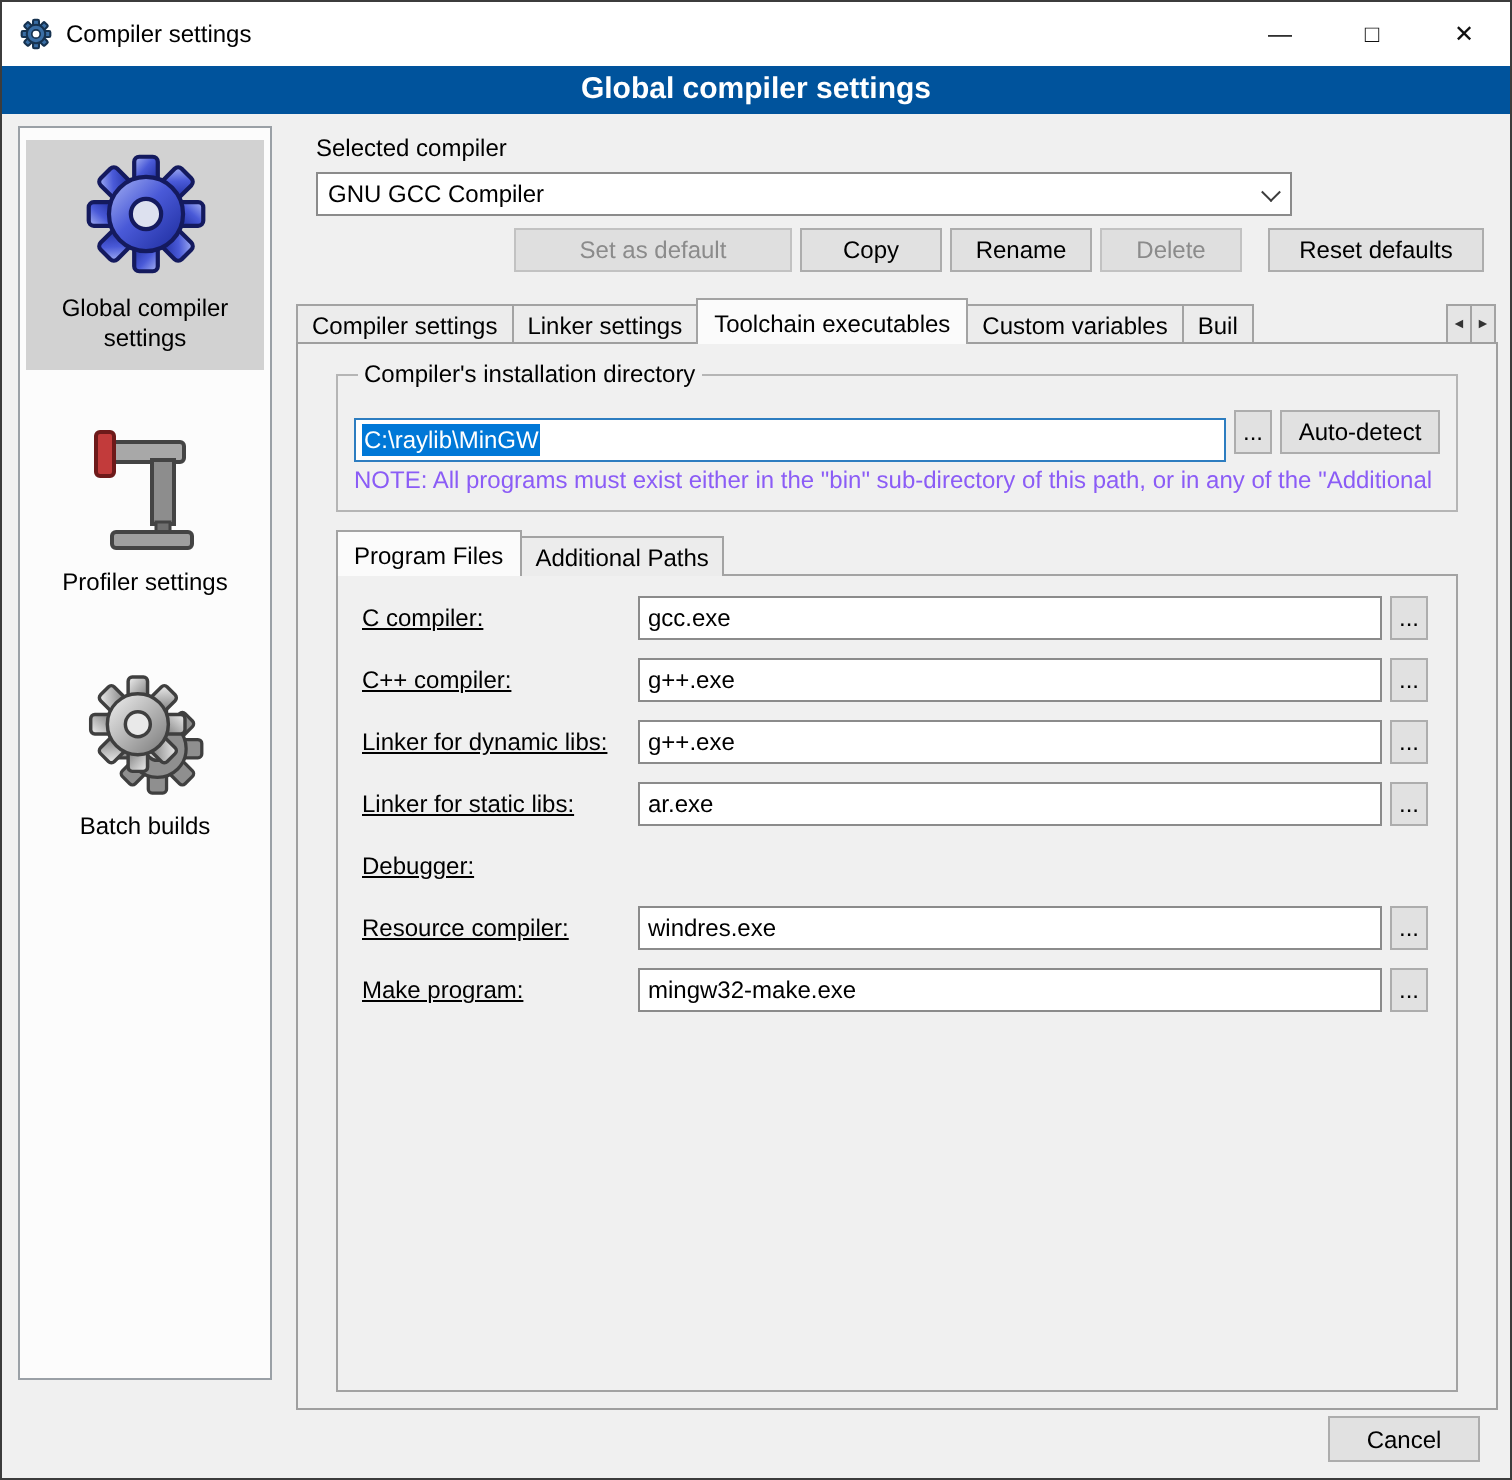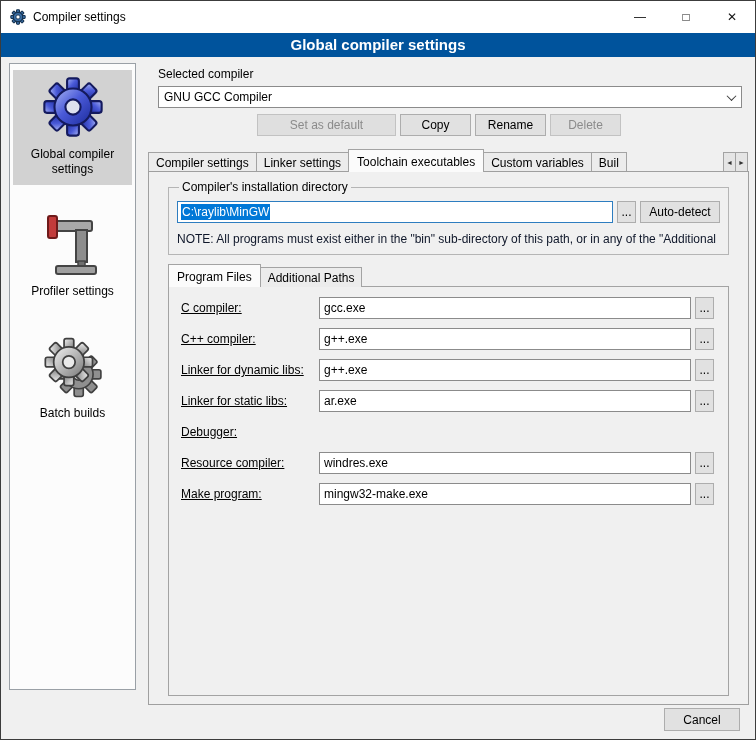--- a/index.html
+++ b/index.html
@@ -22,21 +22,21 @@
   .sidebar { position:absolute; left:8px; top:62px; width:127px; height:627px; background:#fcfcfc; border:1px solid #9aa0a6; padding-top:6px; }
   .side-item { width:119px; margin:0 auto 24px; text-align:center; padding:5px 2px 8px; cursor:default; }
   .side-item.selected { background:#d2d2d2; }
   .side-icon { display:inline-flex; }
   .side-label { margin-top:5px; line-height:1.25; }
 
   
   .main { position:absolute; left:147px; top:60px; width:601px; height:650px; }
   .sel-label { position:absolute; left:10px; top:6px; }
   .combo { display:flex; align-items:center; background:#fff; border:1px solid #8b8b8b; height:22px; padding-left:5px; cursor:default; }
-  .combo-top { position:absolute; left:10px; top:25px; width:584px; }
+  .combo-top { position:absolute; left:10px; top:25px; width:488px; }
   .combo .txt { flex:1; white-space:nowrap; overflow:hidden; }
   .combo-btn { width:20px; height:100%; display:flex; align-items:center; justify-content:center; }
   .chev { display:inline-block; width:7px; height:7px; border-right:1.5px solid #3c3c3c; border-bottom:1.5px solid #3c3c3c; transform:rotate(45deg) translate(-1px,-1px); }
   .combo.gray { background:#e1e1e1; }
 
   .btn { background:#e1e1e1; border:1px solid #adadad; height:22px; font-family:inherit; font-size:12px; color:#000; cursor:default; }
   .btn.disabled { color:#8b8b8b; background:#dfdfdf; border-color:#c2c2c2; }
   .btnrow { position:absolute; left:10px; top:53px; right:7px; height:22px; display:flex; gap:4px; }
   .btnrow .b-setdef { margin-left:99px; width:139px; }
   .btnrow .b-copy, .btnrow .b-rename, .btnrow .b-delete { width:71px; }
@@ -51,25 +51,25 @@
   .tab-arrows { position:absolute; right:1px; bottom:0; display:flex; }
   .tab-arrow { width:13px; height:20px; border:1px solid #a3a3a3; background:#e5e5e5; font-size:7px; display:flex; align-items:center; justify-content:center; color:#333; }
   .tab-arrow + .tab-arrow { margin-left:-1px; }
 
   .tabpage { position:absolute; left:0; top:110px; right:0; bottom:6px; border:1px solid #9f9f9f; background:#f0f0f0; z-index:2; display:flex; flex-direction:column; padding:8px 19px; }
 
   
   fieldset.group { border:1px solid #b5b5b5; padding:4px 8px 8px; }
   fieldset.group legend { padding:0 3px; margin-left:2px; }
   .dirrow { display:flex; gap:4px; align-items:center; margin-top:3px; }
-  .fakeinput { flex:1; background:#fff; border:1px solid #2d7dc0; height:22px; display:flex; align-items:center; padding:0 3px; overflow:hidden; }
+  .fakeinput { flex:1; background:#fff; border:1px solid #2d7dc0; height:22px; display:flex; align-items:center; padding:0 3px; overflow:hidden;margin-top:8px; }
   .fakeinput .sel { background:#0078D7; color:#fff; padding:1px 1px; white-space:nowrap; }
   .dots { width:19px; }
   .b-autodetect { width:80px; }
-  .note { margin-top:9px; color:#0f172a; white-space:nowrap; overflow:hidden; }
+  .note { margin-top:2px; color:#8b5cf6; white-space:nowrap; overflow:hidden; }
 
   
   .substrip { margin-top:9px; height:23px; display:flex; align-items:flex-end; position:relative; z-index:2; }
   .innerpanel { flex:1; border:1px solid #a3a3a3; background:#f0f0f0; margin-top:-1px; padding:10px 14px 10px 12px; }
 
   .frow { display:flex; align-items:center; height:22px; margin-bottom:9px; }
   .flabel { width:138px; flex:0 0 138px;text-decoration:underline; }
   .tinput { flex:1; height:22px; border:1px solid #8b8b8b; background:#fff; font-family:inherit; font-size:12px; padding:0 4px; min-width:0; }
   .frow .dots { margin-left:4px; }
   .frow .combo { flex:1; }
@@ -174,20 +174,21 @@
       <span class="combo-btn">
           <span class="chev"></span>
         </span>
     </div>
 
     <div class="btnrow">
       <button class="btn disabled b-setdef">Set as default</button>
       <button class="btn b-copy">Copy</button>
       <button class="btn b-rename">Rename</button>
       <button class="btn disabled b-delete">Delete</button>
+      <button class="btn b-reset">Reset defaults</button>
     </div>
 
     <div class="tabstrip">
       <div class="tab">Compiler settings</div>
       <div class="tab">Linker settings</div>
       <div class="tab active">Toolchain executables</div>
       <div class="tab">Custom variables</div>
       <div class="tab cut">Buil</div>
       <div class="tab-arrows">
         <div class="tab-arrow">◄</div>

